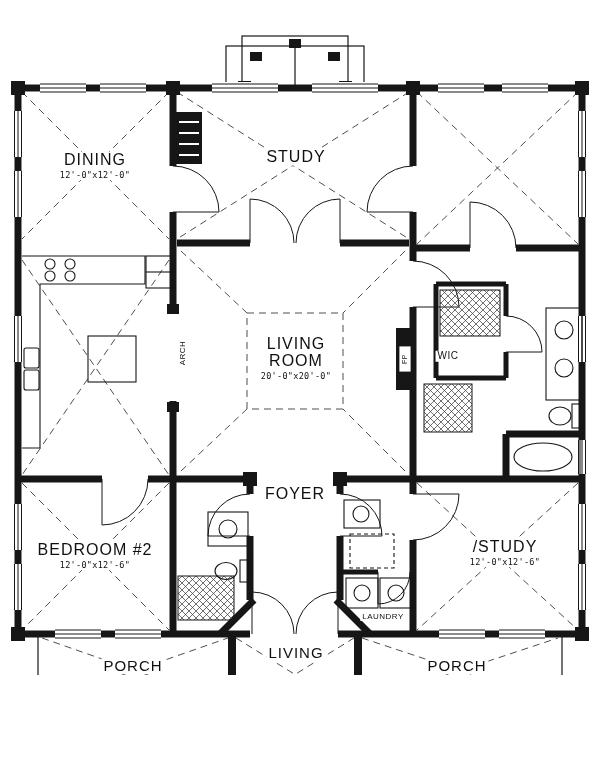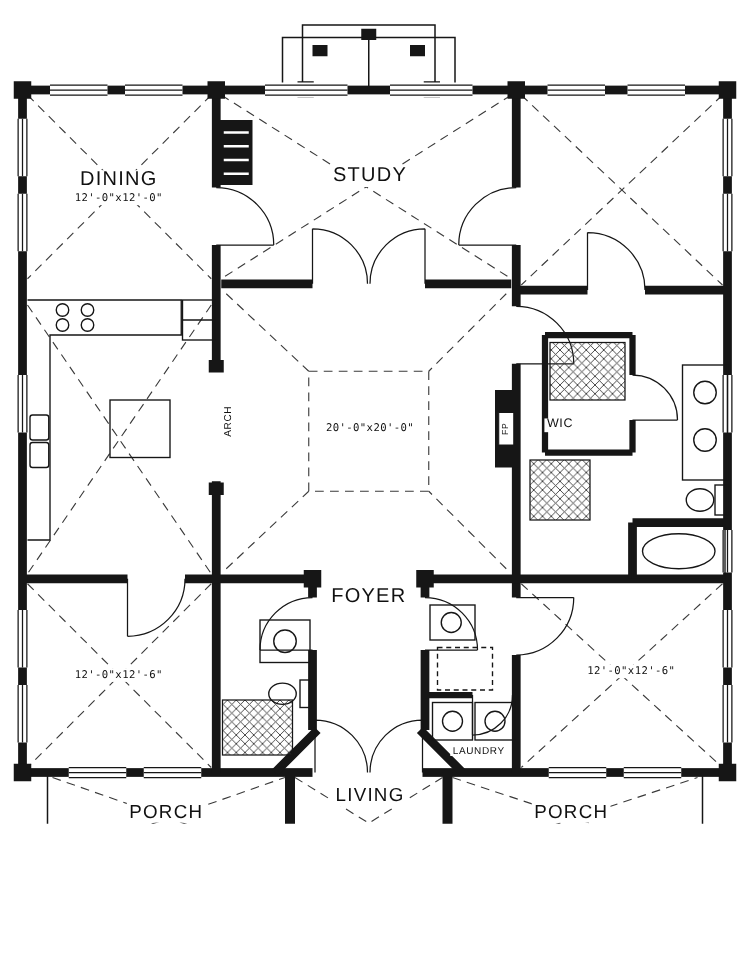--- a/index.html
+++ b/index.html
@@ -1,17 +1,17 @@
 <!DOCTYPE html>
 <html><head>
 <meta charset="utf-8">
 <style>
   html,body{margin:0;padding:0}
   body{background:#ffffff;font-family:"Liberation Sans",sans-serif}
-  .sheet{position:relative;width:600px;height:659px;margin:0 auto;background:#fff;overflow:hidden}
+  .sheet{position:relative;width:600px;height:659px;margin:16px auto;background:#fff;overflow:hidden}
   .sheet svg{position:absolute;left:0;top:0}
   .lbl{position:absolute;transform:translate(-50%,-50%);text-align:center;color:#101010;
        background:#fff;line-height:1.05;white-space:nowrap;padding:0 2px}
   .rname{font-size:16px;letter-spacing:1px;font-weight:500}
   .rdims{font-size:8.5px;letter-spacing:.3px;margin-top:2px;font-family:"DejaVu Sans Mono",monospace}
   .wrap{white-space:normal}
   .w92{width:96px}
   .w80{width:84px}
   .sm .rname{font-size:10px;letter-spacing:.5px}
   .xs .rname{font-size:8px;letter-spacing:.5px}
@@ -236,44 +236,47 @@
     <div class="rdims">12'-0"x12'-0"</div>
   </div>
 
   <div class="lbl" style="left:296px;top:141px">
     <div class="rname">STUDY</div>
   </div>
 
 
 
   <div class="lbl" style="left:296px;top:342px">
+    <div class="rname wrap w80">LIVING ROOM</div>
     <div class="rdims">20'-0"x20'-0"</div>
   </div>
 
   <div class="lbl sm" style="left:448px;top:340px">
     <div class="rname">WIC</div>
   </div>
 
   <div class="lbl xs v" style="left:183px;top:337px">
     <div class="rname">ARCH</div>
   </div>
 
   <div class="lbl xs v" style="left:405px;top:343px;padding:0">
     <div class="rname" style="font-size:7px">FP</div>
   </div>
 
   <div class="lbl" style="left:95px;top:540px">
+    <div class="rname">BEDROOM #2</div>
     <div class="rdims">12'-0"x12'-6"</div>
   </div>
 
   <div class="lbl" style="left:295px;top:478px">
     <div class="rname">FOYER</div>
   </div>
 
   <div class="lbl" style="left:505px;top:537px">
+    <div class="rname">/STUDY</div>
     <div class="rdims">12'-0"x12'-6"</div>
   </div>
 
   <div class="lbl xs" style="left:383px;top:601px">
     <div class="rname">LAUNDRY</div>
   </div>
 
   <div class="lbl porch" style="left:133px;top:650px">
     <div class="rname">PORCH</div>
   </div>

